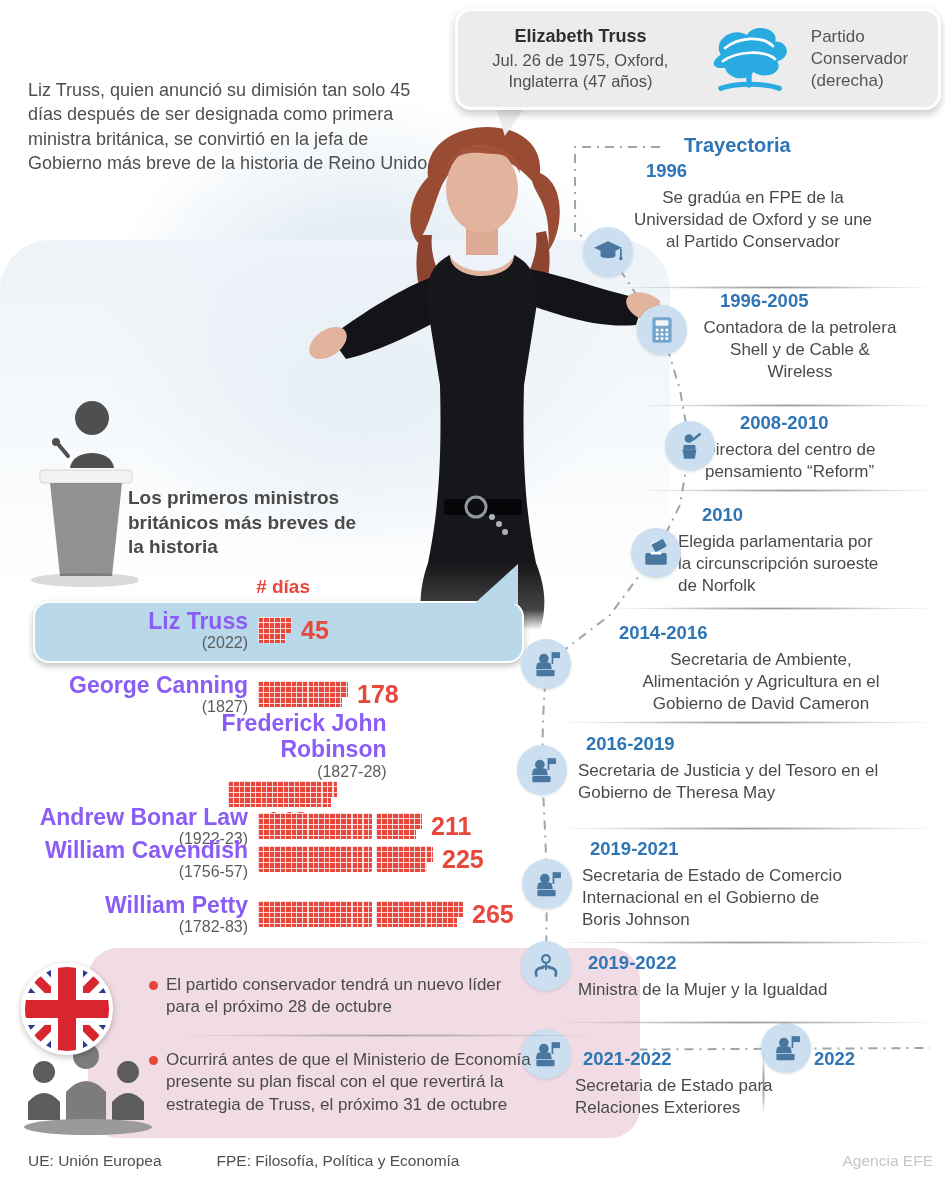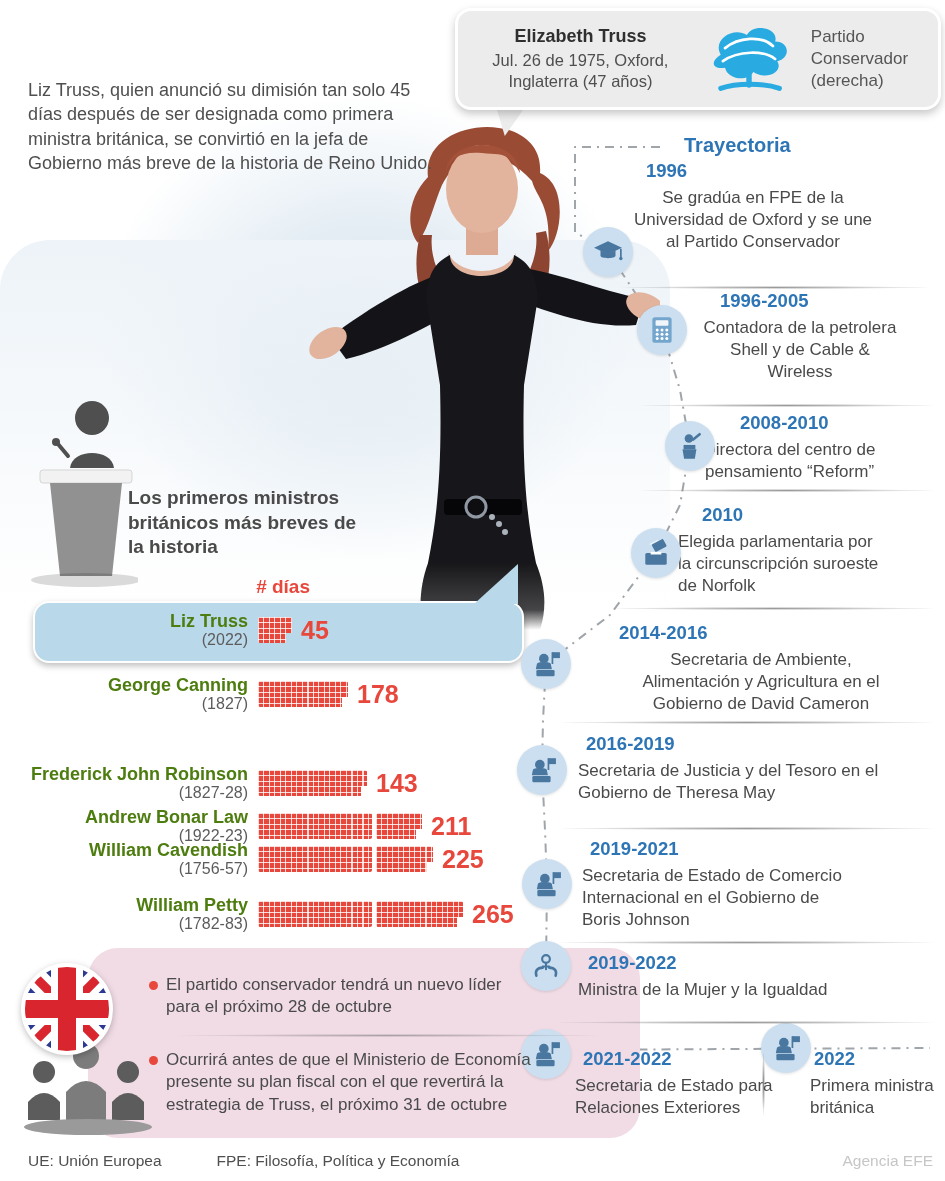--- a/index.html
+++ b/index.html
@@ -56,23 +56,23 @@
   .podium{position:absolute;left:28px;top:392px;z-index:2;}
   .chart-title{position:absolute;left:128px;top:486px;width:235px;font-size:19px;font-weight:bold;
         color:#4a4a4a;line-height:1.3;z-index:2;}
   .unit{position:absolute;left:225px;top:576px;width:85px;text-align:right;font-size:19px;font-weight:bold;
         color:#e8473c;z-index:2;}
   .hl-box{position:absolute;left:33px;top:601px;width:487px;height:58px;background:#b9d8e9;border:2px solid #fff;
         border-radius:16px;box-shadow:0 3px 6px rgba(0,0,0,.25);z-index:1;}
   .hl-tail{position:absolute;left:474px;top:564px;width:44px;height:40px;background:#b9d8e9;z-index:2;
         clip-path:polygon(100% 0,0 100%,100% 100%);}
   .crow{position:absolute;left:30px;width:505px;height:56px;display:flex;align-items:center;z-index:2;}
-  .r1{top:602px;} .r2{top:666px;} .r3{top:755px;} .r4{top:798px;} .r5{top:831px;} .r6{top:886px;}
+  .r1{top:602px;} .r2{top:666px;} .r3{top:710px;flex-direction:column;} .r4{top:798px;} .r5{top:831px;} .r6{top:886px;}
   .rlabel{width:218px;text-align:right;padding-right:10px;flex:none;}
-  .rname{font-weight:bold;font-size:18px;color:#4d7c0f;line-height:1.15;}
+  .rname{font-weight:bold;font-size:23px;color:#8b5cf6;line-height:1.15;}
   .ryears{font-size:16px;color:#5c5c5c;}
   .bar{display:flex;gap:4px;align-items:center;}
   .bar-seg{position:relative;height:26px;border-radius:2px;background-color:#e8473c;
     background-image:repeating-linear-gradient(to right, rgba(255,255,255,.8) 0 1px, transparent 1px 5.5px),
                      repeating-linear-gradient(to bottom, rgba(255,255,255,.8) 0 1px, transparent 1px 5.5px);}
   .bar-seg:last-child::after{content:"";position:absolute;right:0;bottom:0;width:6px;height:10px;background:#fff;}
   .r1 .bar-seg:last-child::after{background:#b9d8e9;}
   .rval{font-size:25px;font-weight:bold;color:#e8473c;margin-left:9px;}
   
   .notes{position:absolute;left:88px;top:948px;width:552px;height:190px;background:#f1dce5;
@@ -183,21 +183,20 @@
   <div class="tl-entry e8">
     <div class="tl-year">2019-2022</div>
     <div class="tl-text">Ministra de la Mujer y la Igualdad</div>
   </div>
   <div class="tl-entry e9">
     <div class="tl-year">2021-2022</div>
     <div class="tl-text">Secretaria de Estado para Relaciones Exteriores</div>
   </div>
   <div class="tl-entry e10">
     <div class="tl-year">2022</div>
-    <div class="tl-text">Primera ministra británica</div>
   </div>
 
   <div class="node n1">
     <svg width="30" height="30" viewBox="0 0 28 28">
         <polygon points="14,4 27,10 14,16 1,10" fill="#49779f"></polygon>
         <path d="M7 12.5 v5 c0 3 14 3 14 0 v-5 l-7 3.2 z" fill="#49779f"></path>
         <path d="M26 11 v8" stroke="#49779f" stroke-width="1.6"></path>
         <circle cx="26" cy="20" r="1.6" fill="#49779f"></circle>
       </svg>
   </div>

